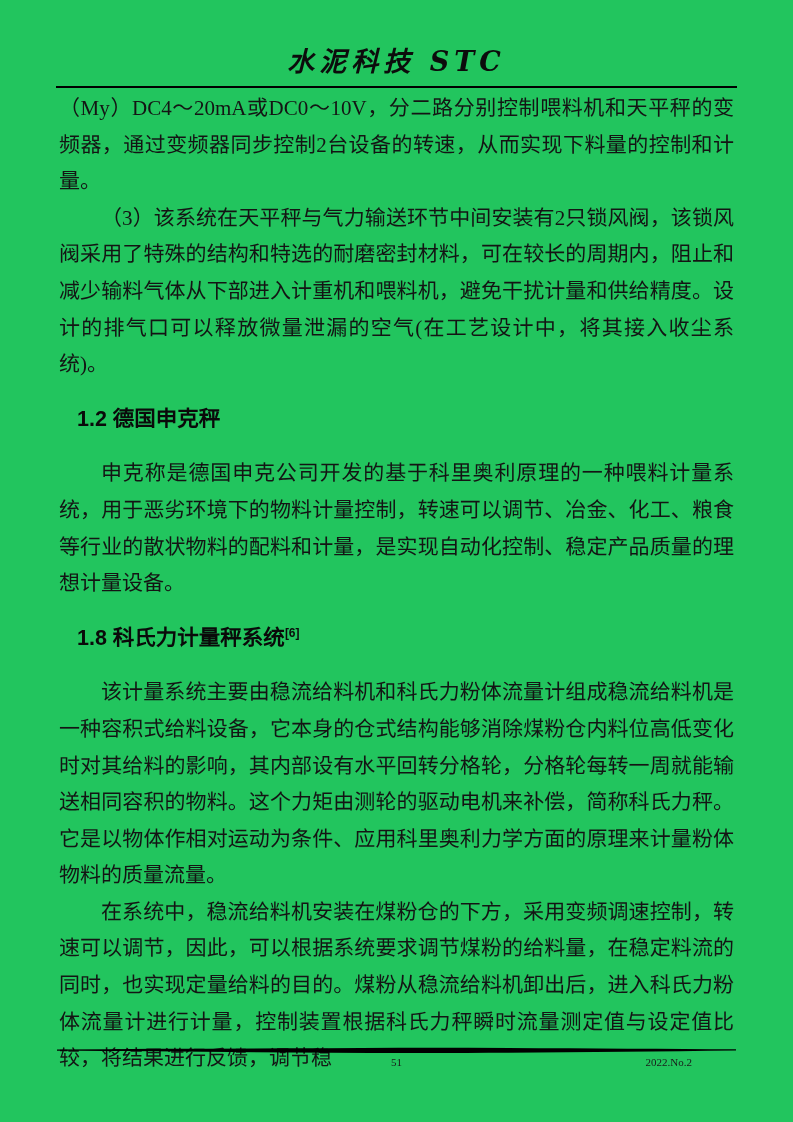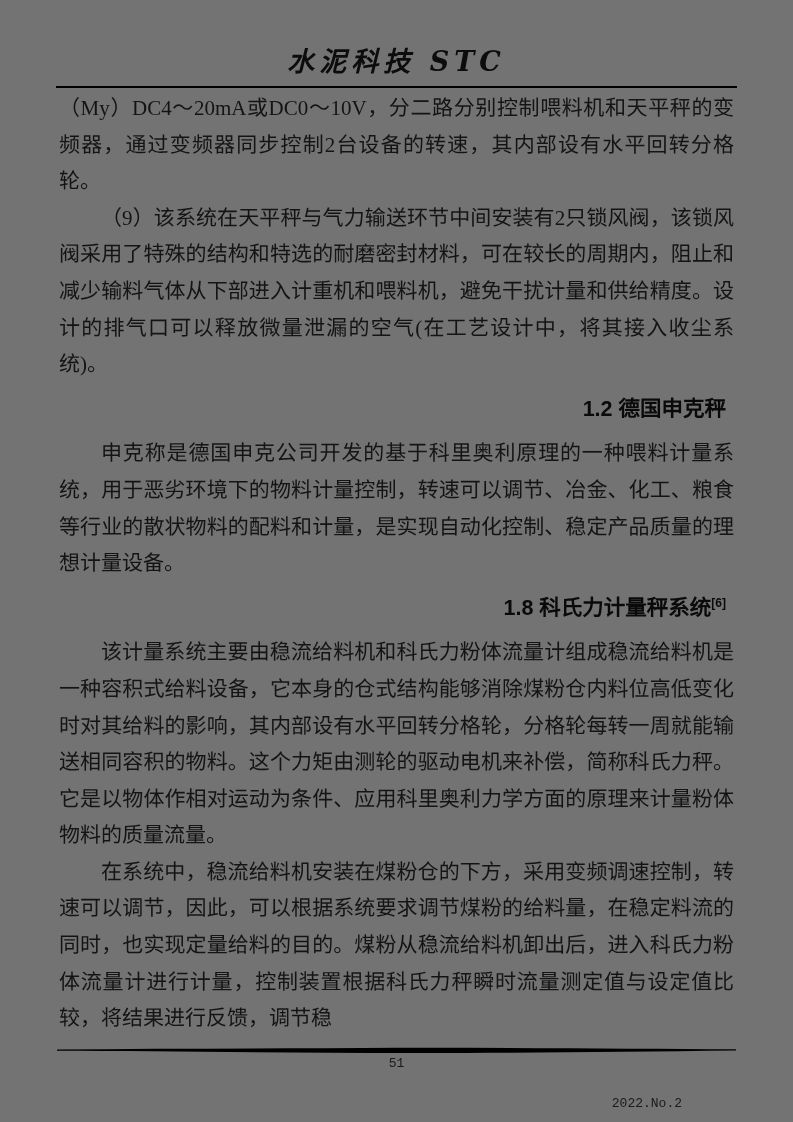--- a/index.html
+++ b/index.html
@@ -1,21 +1,21 @@
 <!DOCTYPE html>
 <html lang="zh-CN"><head>
 <meta charset="utf-8">
 <style>
   html, body { margin: 0; padding: 0; background: #ffffff; }
   body { width: 793px; height: 1122px; }
   .page {
     position: relative;
     width: 793px;
     height: 1122px;
-    background: #737373;
+    background: #22c55e;
     color: #161616;
     font-family: "Liberation Serif", serif;
     overflow: hidden;
   }
   
   .header { padding-top: 40px; text-align: center; }
   .journal-title {
     display: inline-block;
     font-family: "DejaVu Serif", serif;
     font-style: italic;
@@ -33,60 +33,60 @@
   .doc-body {
     margin: 2px 59px 0 59px;
     font-size: 21px;
     line-height: 36.6px;
     text-align: justify;
     color: #141414;
   }
   .doc-body p { margin: 0; text-indent: 2em; }
   .doc-body p.no-indent { text-indent: 0; }
   .doc-body h2 {
-    margin: 8px;
+    margin: 18px;
     font-family: "Liberation Sans", sans-serif;
     font-size: 21.5px;
     font-weight: 700;
     line-height: 36.6px;
-    text-align: right;
+    text-align: left;
     color: #0a0a0a;
   }
   .doc-body h2 sup {
     font-size: 12px;
     font-weight: 700;
     vertical-align: super;
     line-height: 0;
   }
   
   .footer { position: absolute; left: 57px; right: 57px; top: 1046px; }
   .footer-rule-svg { display: block; width: 100%; height: 9px; }
   .footer-row {
     position: relative;
     margin-top: 1px;
-    font-family: Liberation Mono, monospace;
-    font-size: 13px;
+    font-family: Liberation Serif, serif;
+    font-size: 11px;
     color: #1a1a1a;
   }
   .page-num { display: block; text-align: center; }
-  .issue { position: absolute; right: 54px; top: 0; margin-top: 40px; }
+  .issue { position: absolute; right: 44px; top: 0; }
 </style>
 </head>
 <body>
 
 <div class="page">
 
   <div class="header">
     <div class="journal-title">水泥科技 STC</div>
     <div class="header-rule"></div>
   </div>
 
   <div class="doc-body">
-    <p class="no-indent">（My）DC4～20mA或DC0～10V，分二路分别控制喂料机和天平秤的变频器，通过变频器同步控制2台设备的转速，其内部设有水平回转分格轮。</p>
-    <p>（9）该系统在天平秤与气力输送环节中间安装有2只锁风阀，该锁风阀采用了特殊的结构和特选的耐磨密封材料，可在较长的周期内，阻止和减少输料气体从下部进入计重机和喂料机，避免干扰计量和供给精度。设计的排气口可以释放微量泄漏的空气(在工艺设计中，将其接入收尘系统)。</p>
+    <p class="no-indent">（My）DC4～20mA或DC0～10V，分二路分别控制喂料机和天平秤的变频器，通过变频器同步控制2台设备的转速，从而实现下料量的控制和计量。</p>
+    <p>（3）该系统在天平秤与气力输送环节中间安装有2只锁风阀，该锁风阀采用了特殊的结构和特选的耐磨密封材料，可在较长的周期内，阻止和减少输料气体从下部进入计重机和喂料机，避免干扰计量和供给精度。设计的排气口可以释放微量泄漏的空气(在工艺设计中，将其接入收尘系统)。</p>
 
     <h2>1.2 德国申克秤</h2>
     <p>申克称是德国申克公司开发的基于科里奥利原理的一种喂料计量系统，用于恶劣环境下的物料计量控制，转速可以调节、冶金、化工、粮食等行业的散状物料的配料和计量，是实现自动化控制、稳定产品质量的理想计量设备。</p>
 
     <h2><span>1.8 科氏力计量秤系统</span><sup>[6]</sup></h2>
     <p>该计量系统主要由稳流给料机和科氏力粉体流量计组成稳流给料机是一种容积式给料设备，它本身的仓式结构能够消除煤粉仓内料位高低变化时对其给料的影响，其内部设有水平回转分格轮，分格轮每转一周就能输送相同容积的物料。这个力矩由测轮的驱动电机来补偿，简称科氏力秤。它是以物体作相对运动为条件、应用科里奥利力学方面的原理来计量粉体物料的质量流量。</p>
     <p>在系统中，稳流给料机安装在煤粉仓的下方，采用变频调速控制，转速可以调节，因此，可以根据系统要求调节煤粉的给料量，在稳定料流的同时，也实现定量给料的目的。煤粉从稳流给料机卸出后，进入科氏力粉体流量计进行计量，控制装置根据科氏力秤瞬时流量测定值与设定值比较，将结果进行反馈，调节稳</p>
   </div>
 
   <div class="footer">

